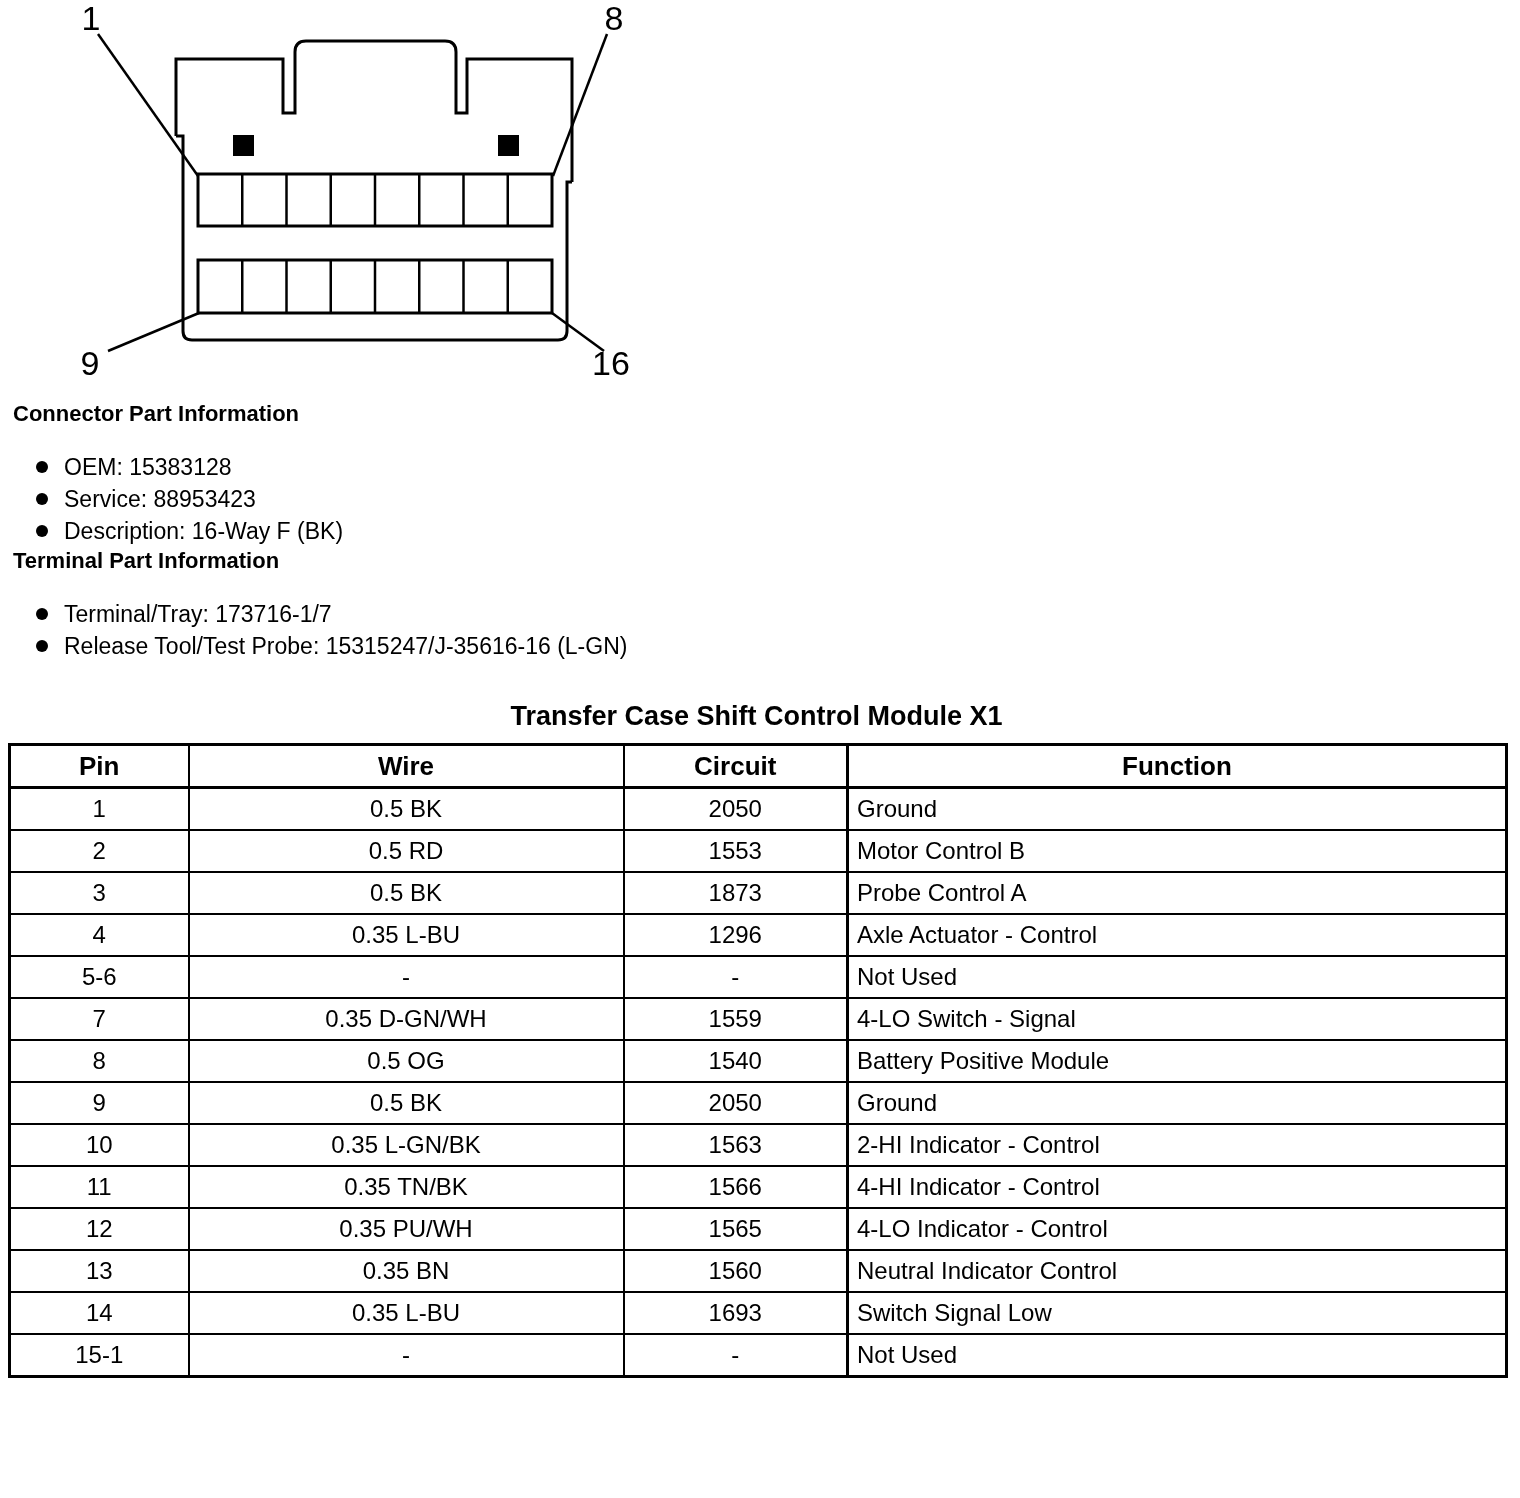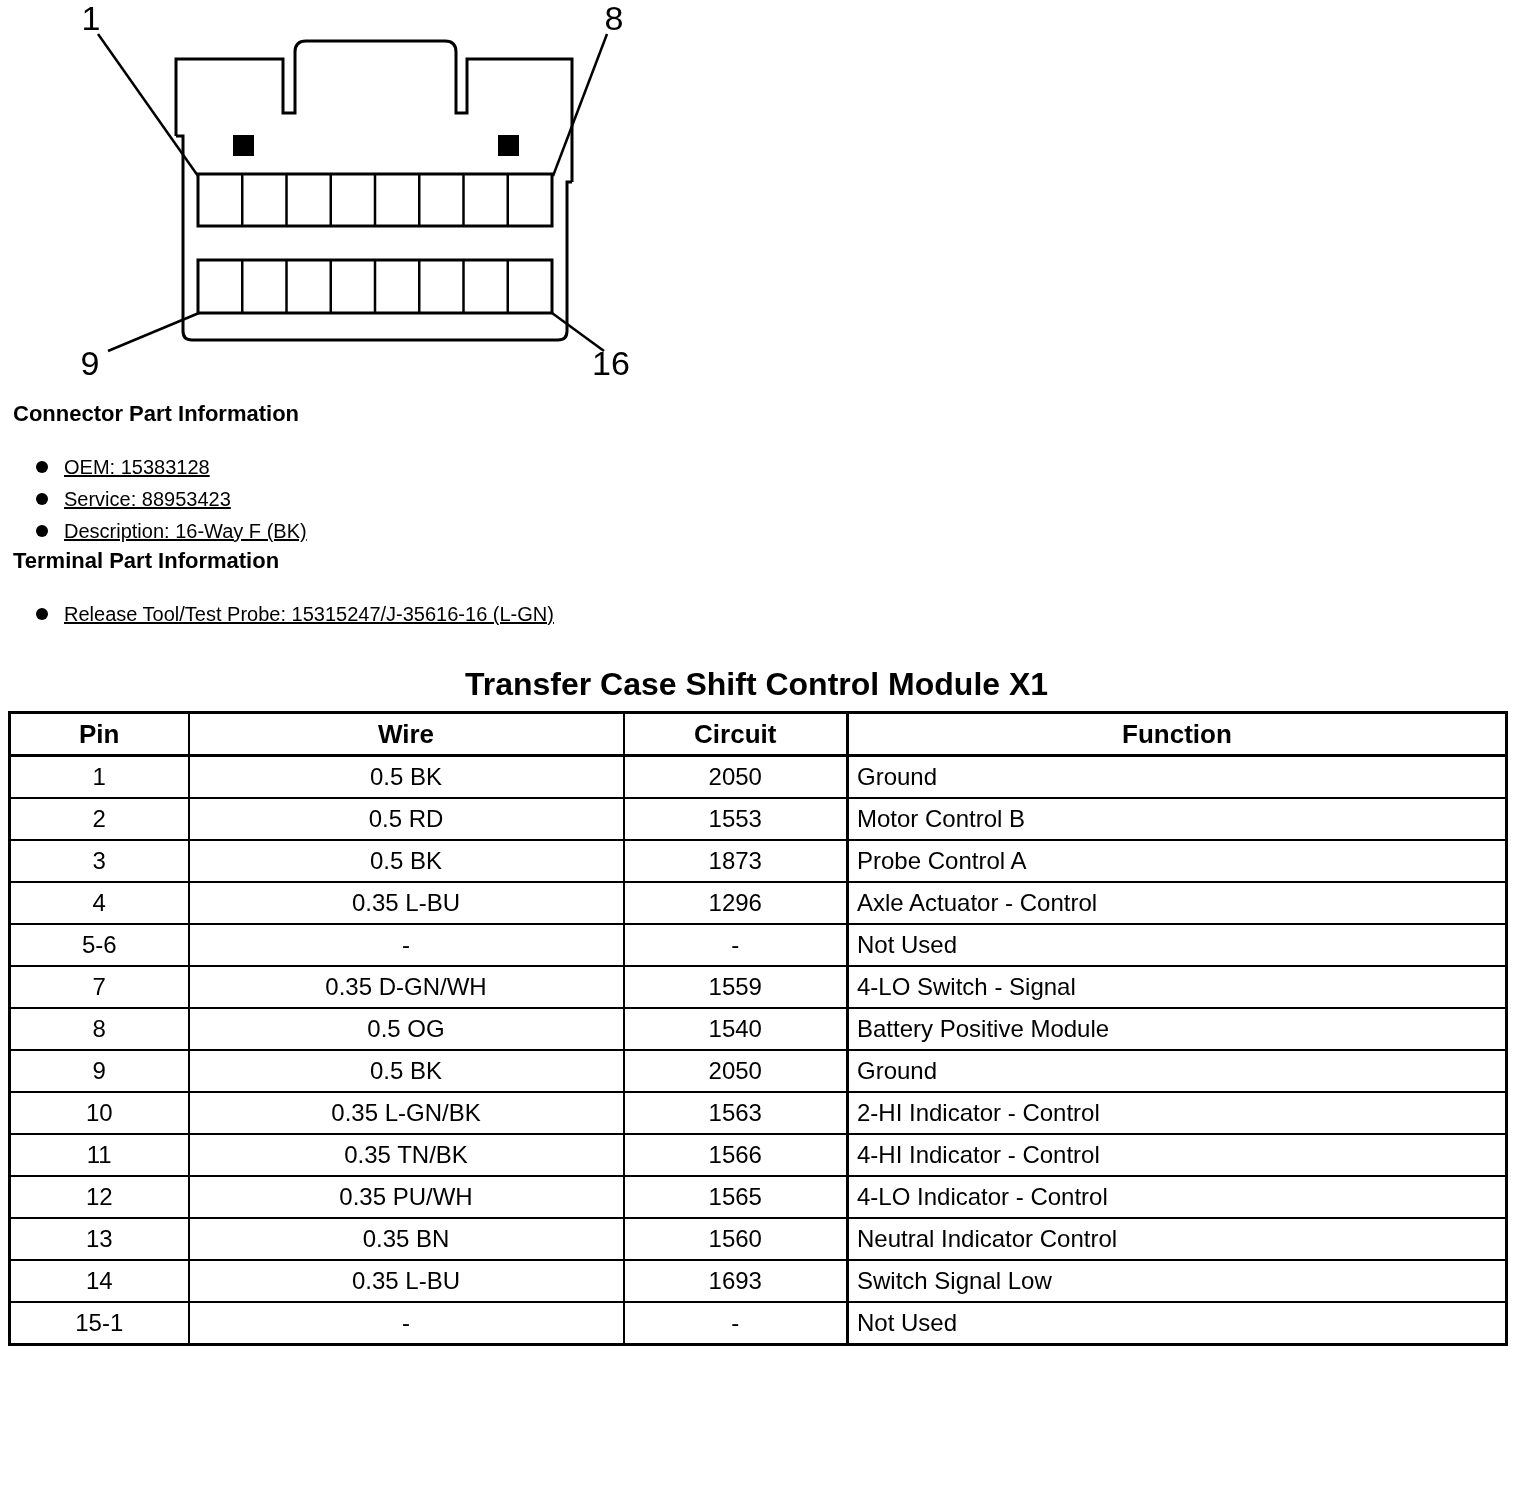--- a/index.html
+++ b/index.html
@@ -37,42 +37,41 @@
   .h2-connector { margin-top: 61px; }
   .h2-terminal  { margin-top: 17px; }
   ul.bullets {
     list-style: none;
     margin: 24px 0 0 0;
     padding: 0 0 0 36px;
   }
   ul.bullets li {
     position: relative;
     padding-left: 28px;
-    font-size: 20px;
+    font-size: 23px;
     line-height: 32px;
     white-space: nowrap;
-    text-decoration: underline;
   }
   ul.bullets li::before {
     content: "";
     position: absolute;
     left: 0;
     top: 50%;
     transform: translateY(-50%);
     width: 12px;
     height: 12px;
     border-radius: 50%;
     background: #000000;
   }
   
   .table-title {
     width: 1497px;
     margin: 41px 0 0 8px;
     text-align: center;
-    font-size: 32px;
+    font-size: 27px;
     line-height: 27px;
     font-weight: bold;
   }
   table.pin-table {
     border-collapse: collapse;
     table-layout: fixed;
     width: 1497px;
     margin: 13px 0 0 8px;
     border: 3px solid #000000;
   }
@@ -153,20 +152,21 @@
 
   <h2 class="sec-heading h2-connector">Connector Part Information</h2>
   <ul class="bullets">
     <li>OEM: 15383128</li>
     <li>Service: 88953423</li>
     <li>Description: 16-Way F (BK)</li>
   </ul>
 
   <h2 class="sec-heading h2-terminal">Terminal Part Information</h2>
   <ul class="bullets">
+    <li>Terminal/Tray: 173716-1/7</li>
     <li>Release Tool/Test Probe: 15315247/J-35616-16 (L-GN)</li>
   </ul>
 
   <div class="table-title">Transfer Case Shift Control Module X1</div>
 
   <table class="pin-table">
     <colgroup>
       <col style="width:179px">
       <col style="width:435px">
       <col style="width:224px">

